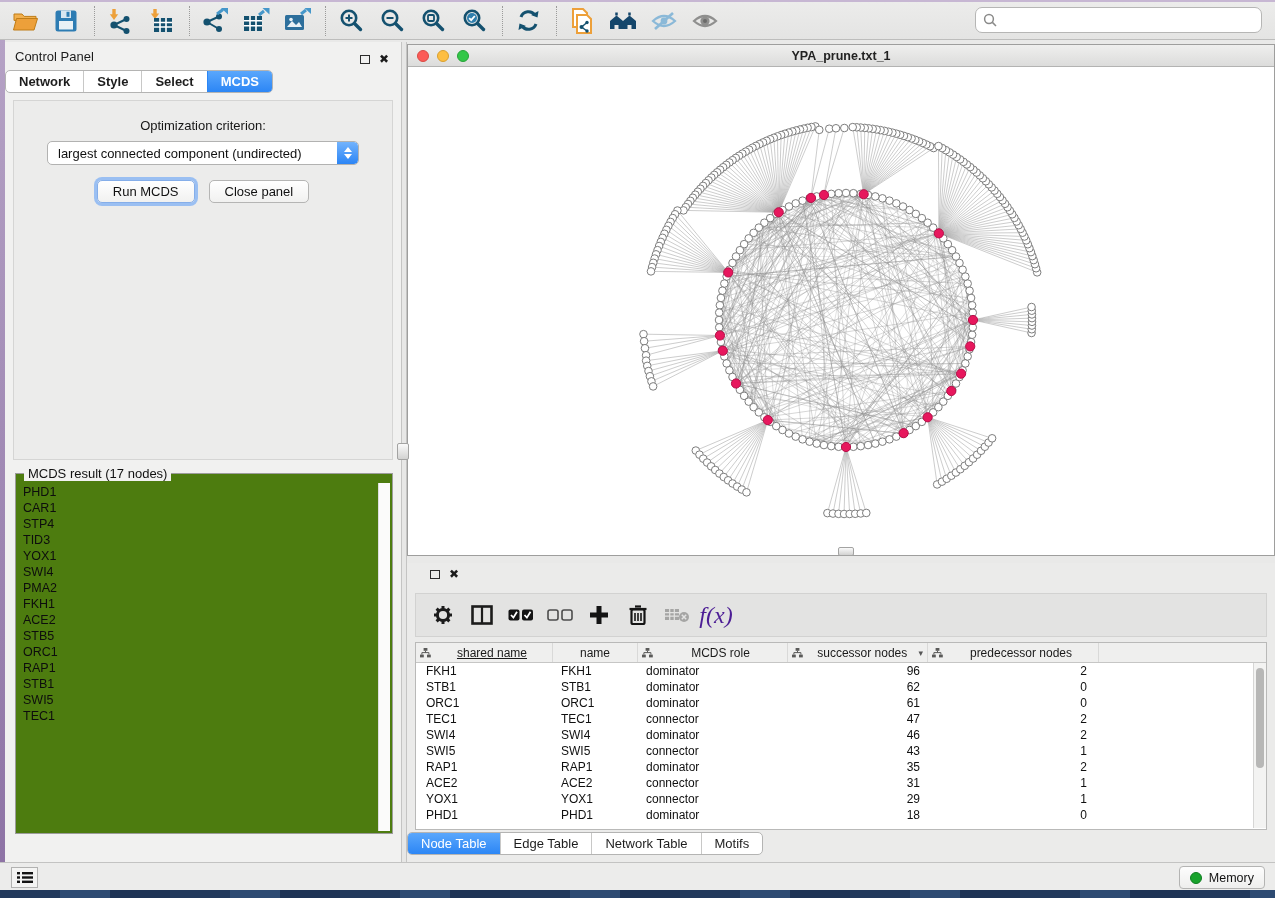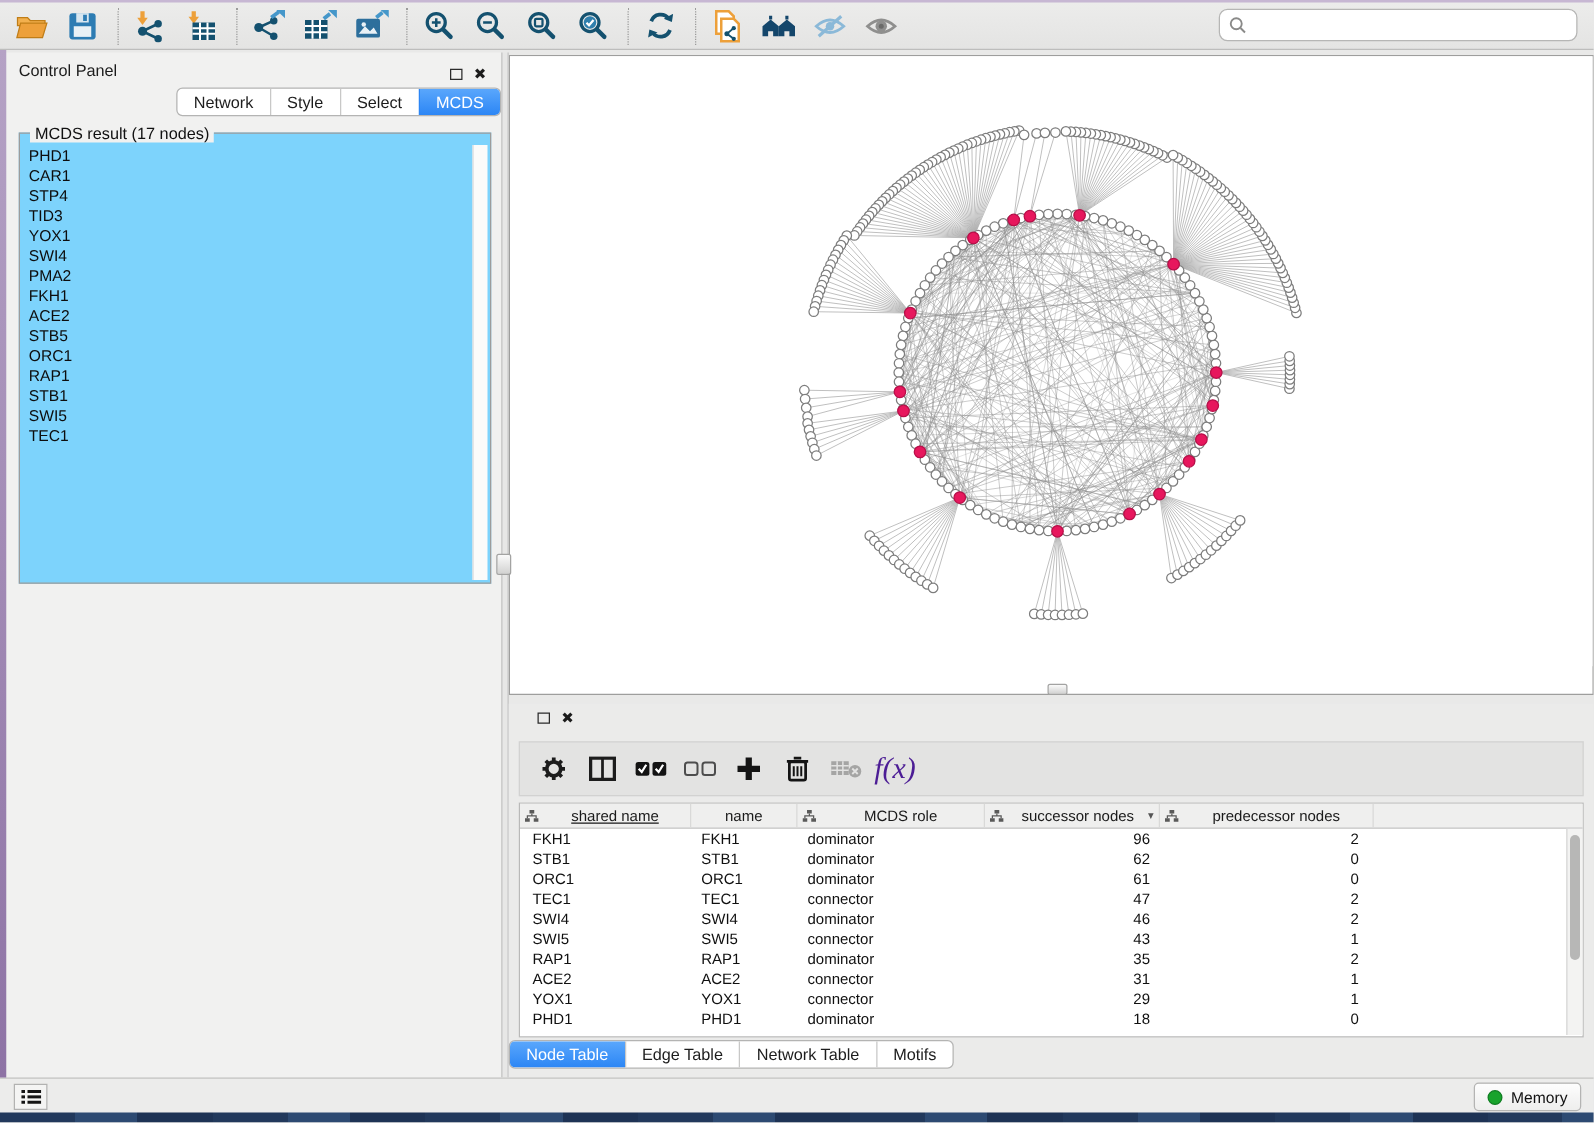--- a/index.html
+++ b/index.html
@@ -24,21 +24,21 @@
           border:1px solid #b6b6b5;border-radius:7px;display:flex;align-items:center;padding-left:7px;}
   .search input{border:none;outline:none;flex:1;font-size:13px;background:transparent;margin-left:5px;font-family:inherit;}
 
   
   .cpanel{position:absolute;left:5px;top:42px;width:396px;height:820px;background:#f1f1f0;}
   .cp-head{display:flex;align-items:flex-end;padding:7px 12px 3px 10px;}
   .cp-title{flex:1;font-size:13px;color:#1c1c1c;}
   .winbtn{margin-left:9px;}
   .sq{display:inline-block;width:10px;height:9px;border:1.5px solid #2b2b2b;}
   .xglyph{font-size:12px;font-weight:bold;color:#1b1b1b;line-height:10px;}
-  .cp-tabs{display:flex;justify-content:flex-end;margin-top:3px;}
+  .cp-tabs{display:flex;justify-content:flex-start;margin-top:3px;font-weight:bold;}
 
   .seg{display:inline-flex;background:#fff;border:1px solid #b4b4b3;border-radius:5px;overflow:hidden;}
   .seg .s{padding:3px 13px;font-size:13px;color:#1d1d1d;border-left:1px solid #c8c8c7;white-space:nowrap;}
   .seg .s:first-child{border-left:none;}
   .seg .s.active{background:linear-gradient(#5aa7fc,#2c86f5);color:#fff;border-left-color:#2c86f5;}
 
   .cp-box{margin:7px 8px 0 8px;height:360px;background:#ececeb;border:1px solid #d5d5d4;}
   .opt-label{text-align:center;font-size:13px;color:#161616;margin-top:17px;}
   .select{width:312px;height:24px;margin:8px auto 0;background:#fff;border:1px solid #b2b2b1;border-radius:5px;
           position:relative;display:flex;align-items:center;font-size:13px;color:#111;
@@ -46,21 +46,21 @@
   .stepper{position:absolute;right:0;top:0;bottom:0;width:21px;border-radius:0 4px 4px 0;
            background:linear-gradient(#72b3fd,#2c85f5);display:flex;flex-direction:column;
            align-items:center;justify-content:center;gap:2px;}
   .tri-up{width:0;height:0;border-left:4px solid transparent;border-right:4px solid transparent;border-bottom:5px solid #fff;}
   .tri-dn{width:0;height:0;border-left:4px solid transparent;border-right:4px solid transparent;border-top:5px solid #fff;}
   .btnrow{display:flex;justify-content:center;gap:14px;margin-top:15px;}
   .btn{background:linear-gradient(#ffffff,#f1f1f0);border:1px solid #b5b5b4;border-radius:5px;
        padding:3px 15px;font-size:13px;color:#111;}
   .btn.focused{box-shadow:0 0 0 3px rgba(110,168,246,.65);border-color:#85aee9;}
 
-  fieldset.mcds{margin:6px 8px 0 10px;height:368px;background:#7dd3fc;border:1px solid #9c9c9b;
+  fieldset.mcds{margin:6px 8px 0 10px;height:368px;background:#4d7c0f;border:1px solid #9c9c9b;
                 position:relative;padding:0;}
   fieldset.mcds legend{font-size:13px;color:#111;margin-left:8px;padding:0 4px;background:#f1f1f0;}
   .mcds-list{position:absolute;left:2px;top:2px;right:15px;bottom:2px;overflow:hidden;
              font-size:12.5px;line-height:16px;color:#0d0d0d;padding:1px 0 0 5px;}
   .mcds-scroll{position:absolute;top:2px;right:2px;bottom:2px;width:12px;background:#fbfbfa;border-left:1px solid #dedede;}
 
   
   .vsplit{position:absolute;left:401px;top:42px;width:6px;height:820px;background:#e7e7e6;
           border-left:1px solid #c4c4c3;border-right:1px solid #c4c4c3;}
   .vgrip{position:absolute;left:397px;top:443px;width:12px;height:17px;background:linear-gradient(#fafafa,#d2d2d1);
@@ -263,20 +263,34 @@
     <span class="cp-title">Control Panel</span>
     <span class="winbtn sq"></span>
     <span class="winbtn xglyph">✖</span>
   </div>
   <div class="cp-tabs">
     <div class="seg">
       <span class="s">Network</span>
       <span class="s">Style</span>
       <span class="s">Select</span>
       <span class="s active">MCDS</span>
+    </div>
+  </div>
+  <div class="cp-box">
+    <div class="opt-label">Optimization criterion:</div>
+    <div class="select">
+      <span>largest connected component (undirected)</span>
+      <span class="stepper">
+          <span class="tri-up"></span>
+          <span class="tri-dn"></span>
+        </span>
+    </div>
+    <div class="btnrow">
+      <button class="btn focused">Run MCDS</button>
+      <button class="btn">Close panel</button>
     </div>
   </div>
   <fieldset class="mcds">
     <legend>MCDS result (17 nodes)</legend>
     <div class="mcds-list">
         <div>PHD1</div>
         <div>CAR1</div>
         <div>STP4</div>
         <div>TID3</div>
         <div>YOX1</div>
@@ -293,20 +307,28 @@
       </div>
     <div class="mcds-scroll"></div>
   </fieldset>
 </div>
 
 <div class="vsplit"></div>
 <div class="vgrip"></div>
 <div class="hgrip"></div>
 
 <div class="netwin">
+  <div class="net-titlebar">
+    <span class="net-title">YPA_prune.txt_1</span>
+    <span class="lights">
+      <span class="light" style="background:#fc5b57;border:1px solid #d94b44;"></span>
+      <span class="light" style="background:#fdbe41;border:1px solid #d9a02f;"></span>
+      <span class="light" style="background:#33c748;border:1px solid #27a338;"></span>
+    </span>
+  </div>
   <div class="net-canvas">
     <svg id="netsvg" width="866" height="488">
         <line x1="408.71178441571016" y1="129.42330143636235" x2="551.4913453210734" y2="196.0025041145413" stroke="#8f8f8f" stroke-width="0.8" opacity="0.39404831994790585"></line>
         <line x1="554.6134455737948" y1="303.30213028697284" x2="513.8391411462538" y2="151.13035452010945" stroke="#8f8f8f" stroke-width="0.8" opacity="0.22410634241998195"></line>
         <line x1="394.56344179764" y1="372.34096283981035" x2="356.3659735698095" y2="350.2876442761102" stroke="#8f8f8f" stroke-width="0.8" opacity="0.3864427689742297"></line>
         <line x1="423.2561999060957" y1="379.14127143322673" x2="563.0705846325504" y2="230.94668143629985" stroke="#8f8f8f" stroke-width="0.8" opacity="0.4984214558079839"></line>
         <line x1="381.0025041145413" y1="139.50865467892663" x2="311.21486389954896" y2="260.3843932716304" stroke="#8f8f8f" stroke-width="0.8" opacity="0.4449162353109568"></line>
         <line x1="362.16085885374616" y1="354.86964547989055" x2="312.92941536744956" y2="275.05331856370015" stroke="#8f8f8f" stroke-width="0.8" opacity="0.4594156366353854"></line>
         <line x1="564.785136100451" y1="260.38439327163036" x2="445.3843932716304" y2="126.21486389954894" stroke="#8f8f8f" stroke-width="0.8" opacity="0.3114657517336309"></line>
         <line x1="535.2876442761102" y1="334.63402643019054" x2="345.6235475202228" y2="165.84731199067085" stroke="#8f8f8f" stroke-width="0.8" opacity="0.34864566564094274"></line>

